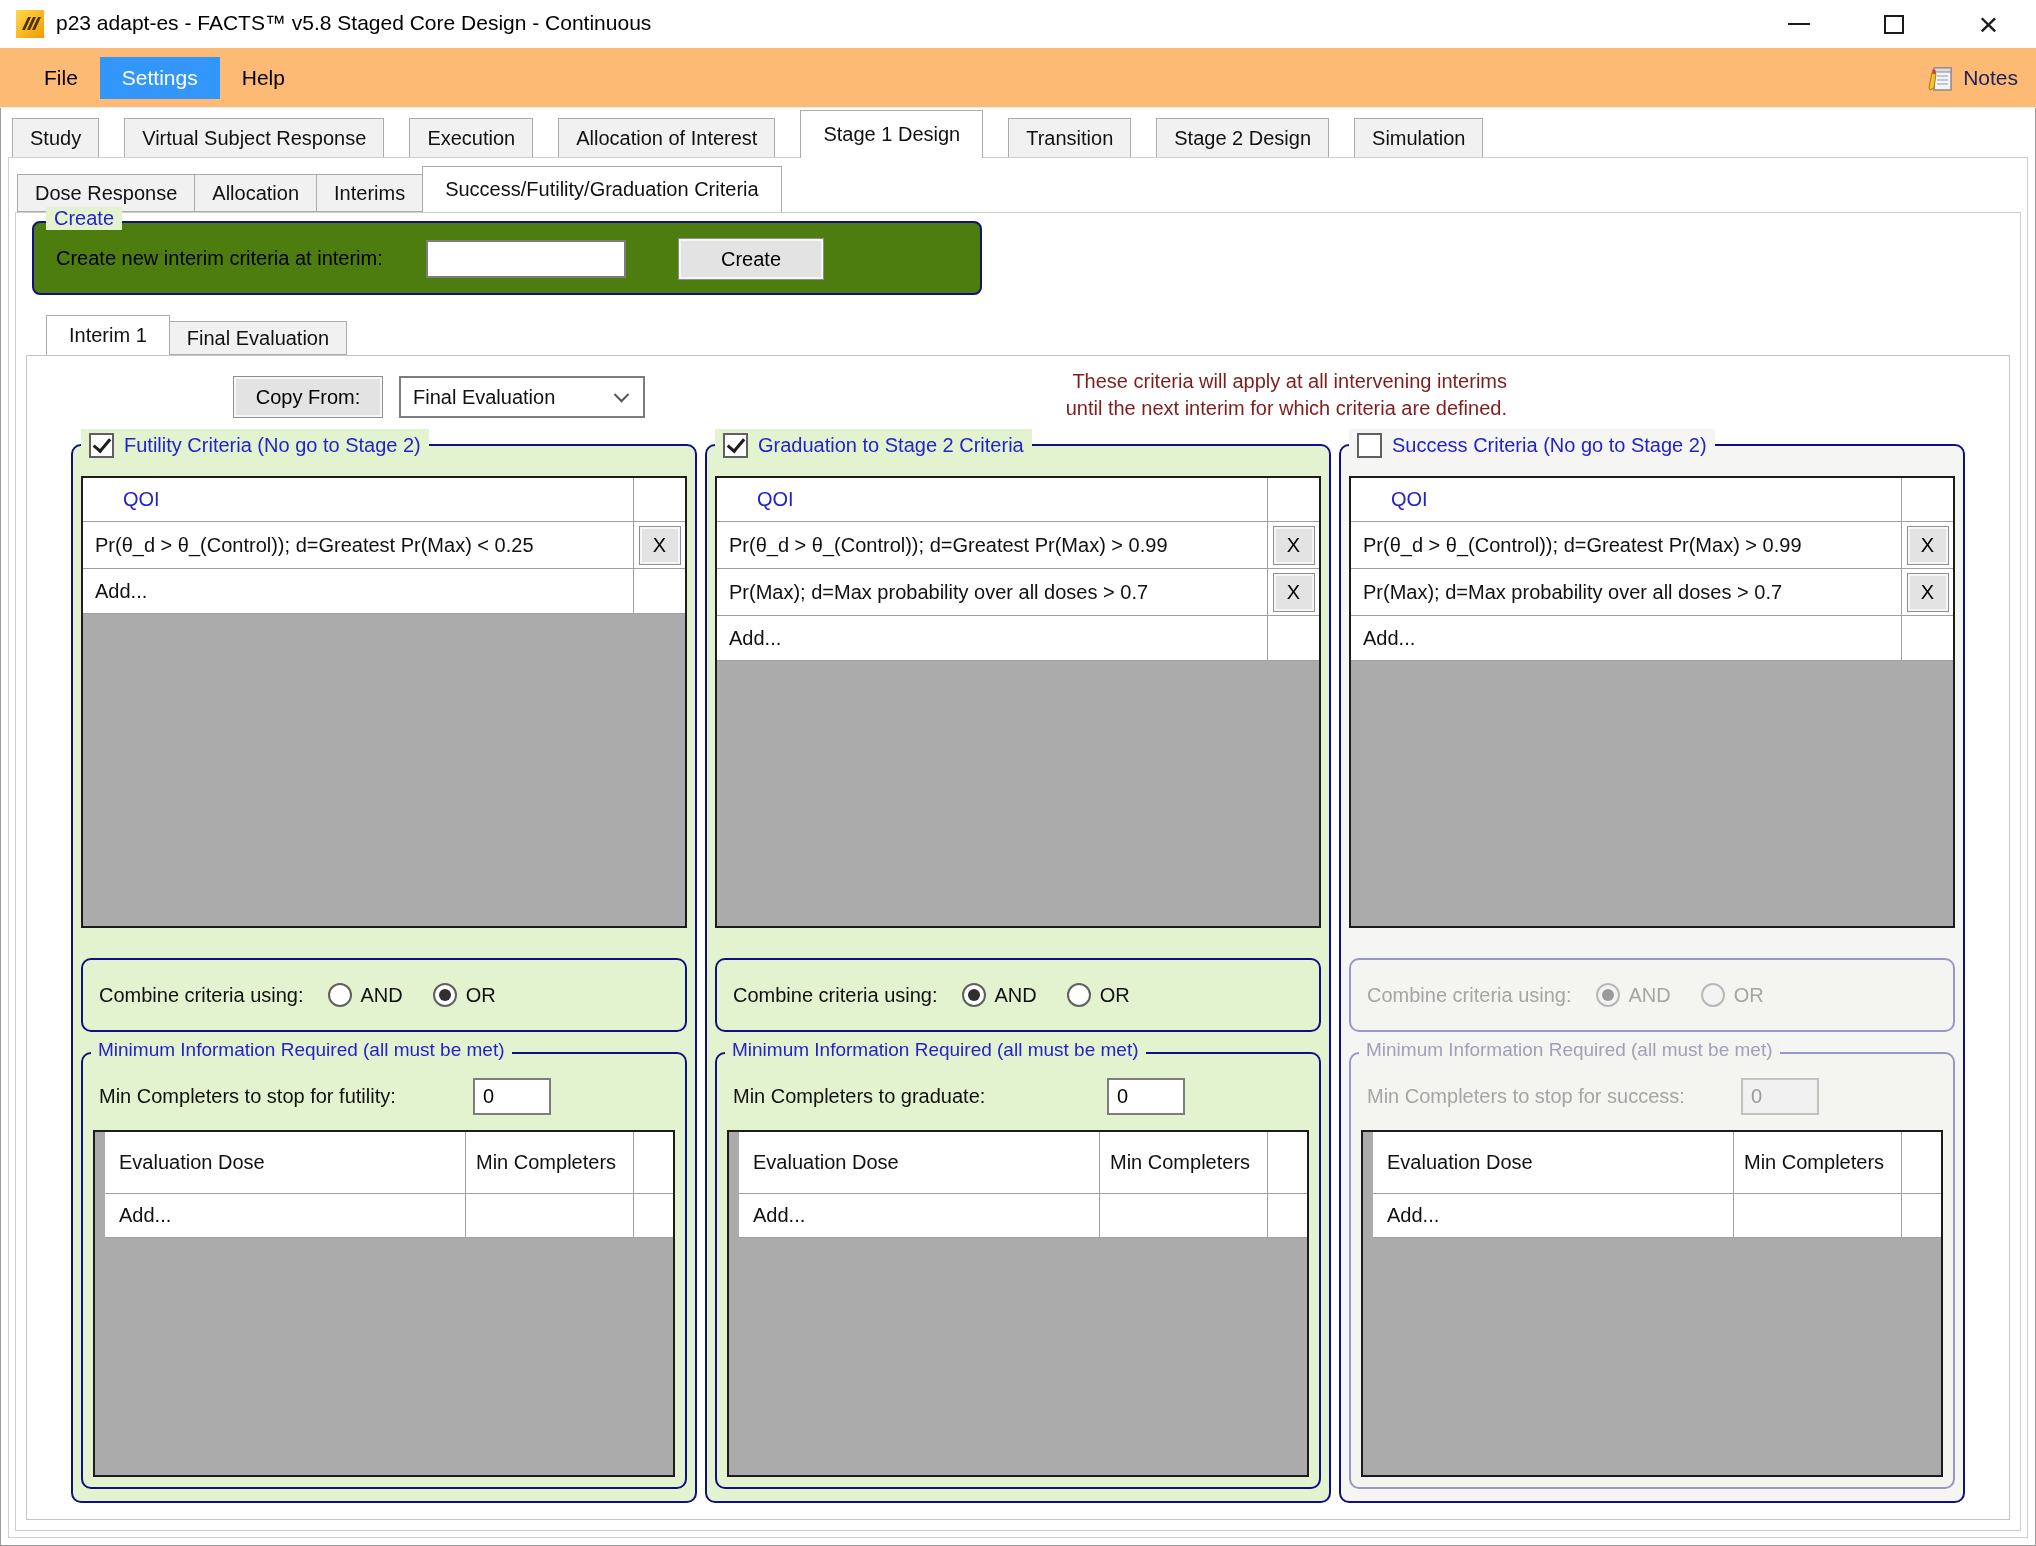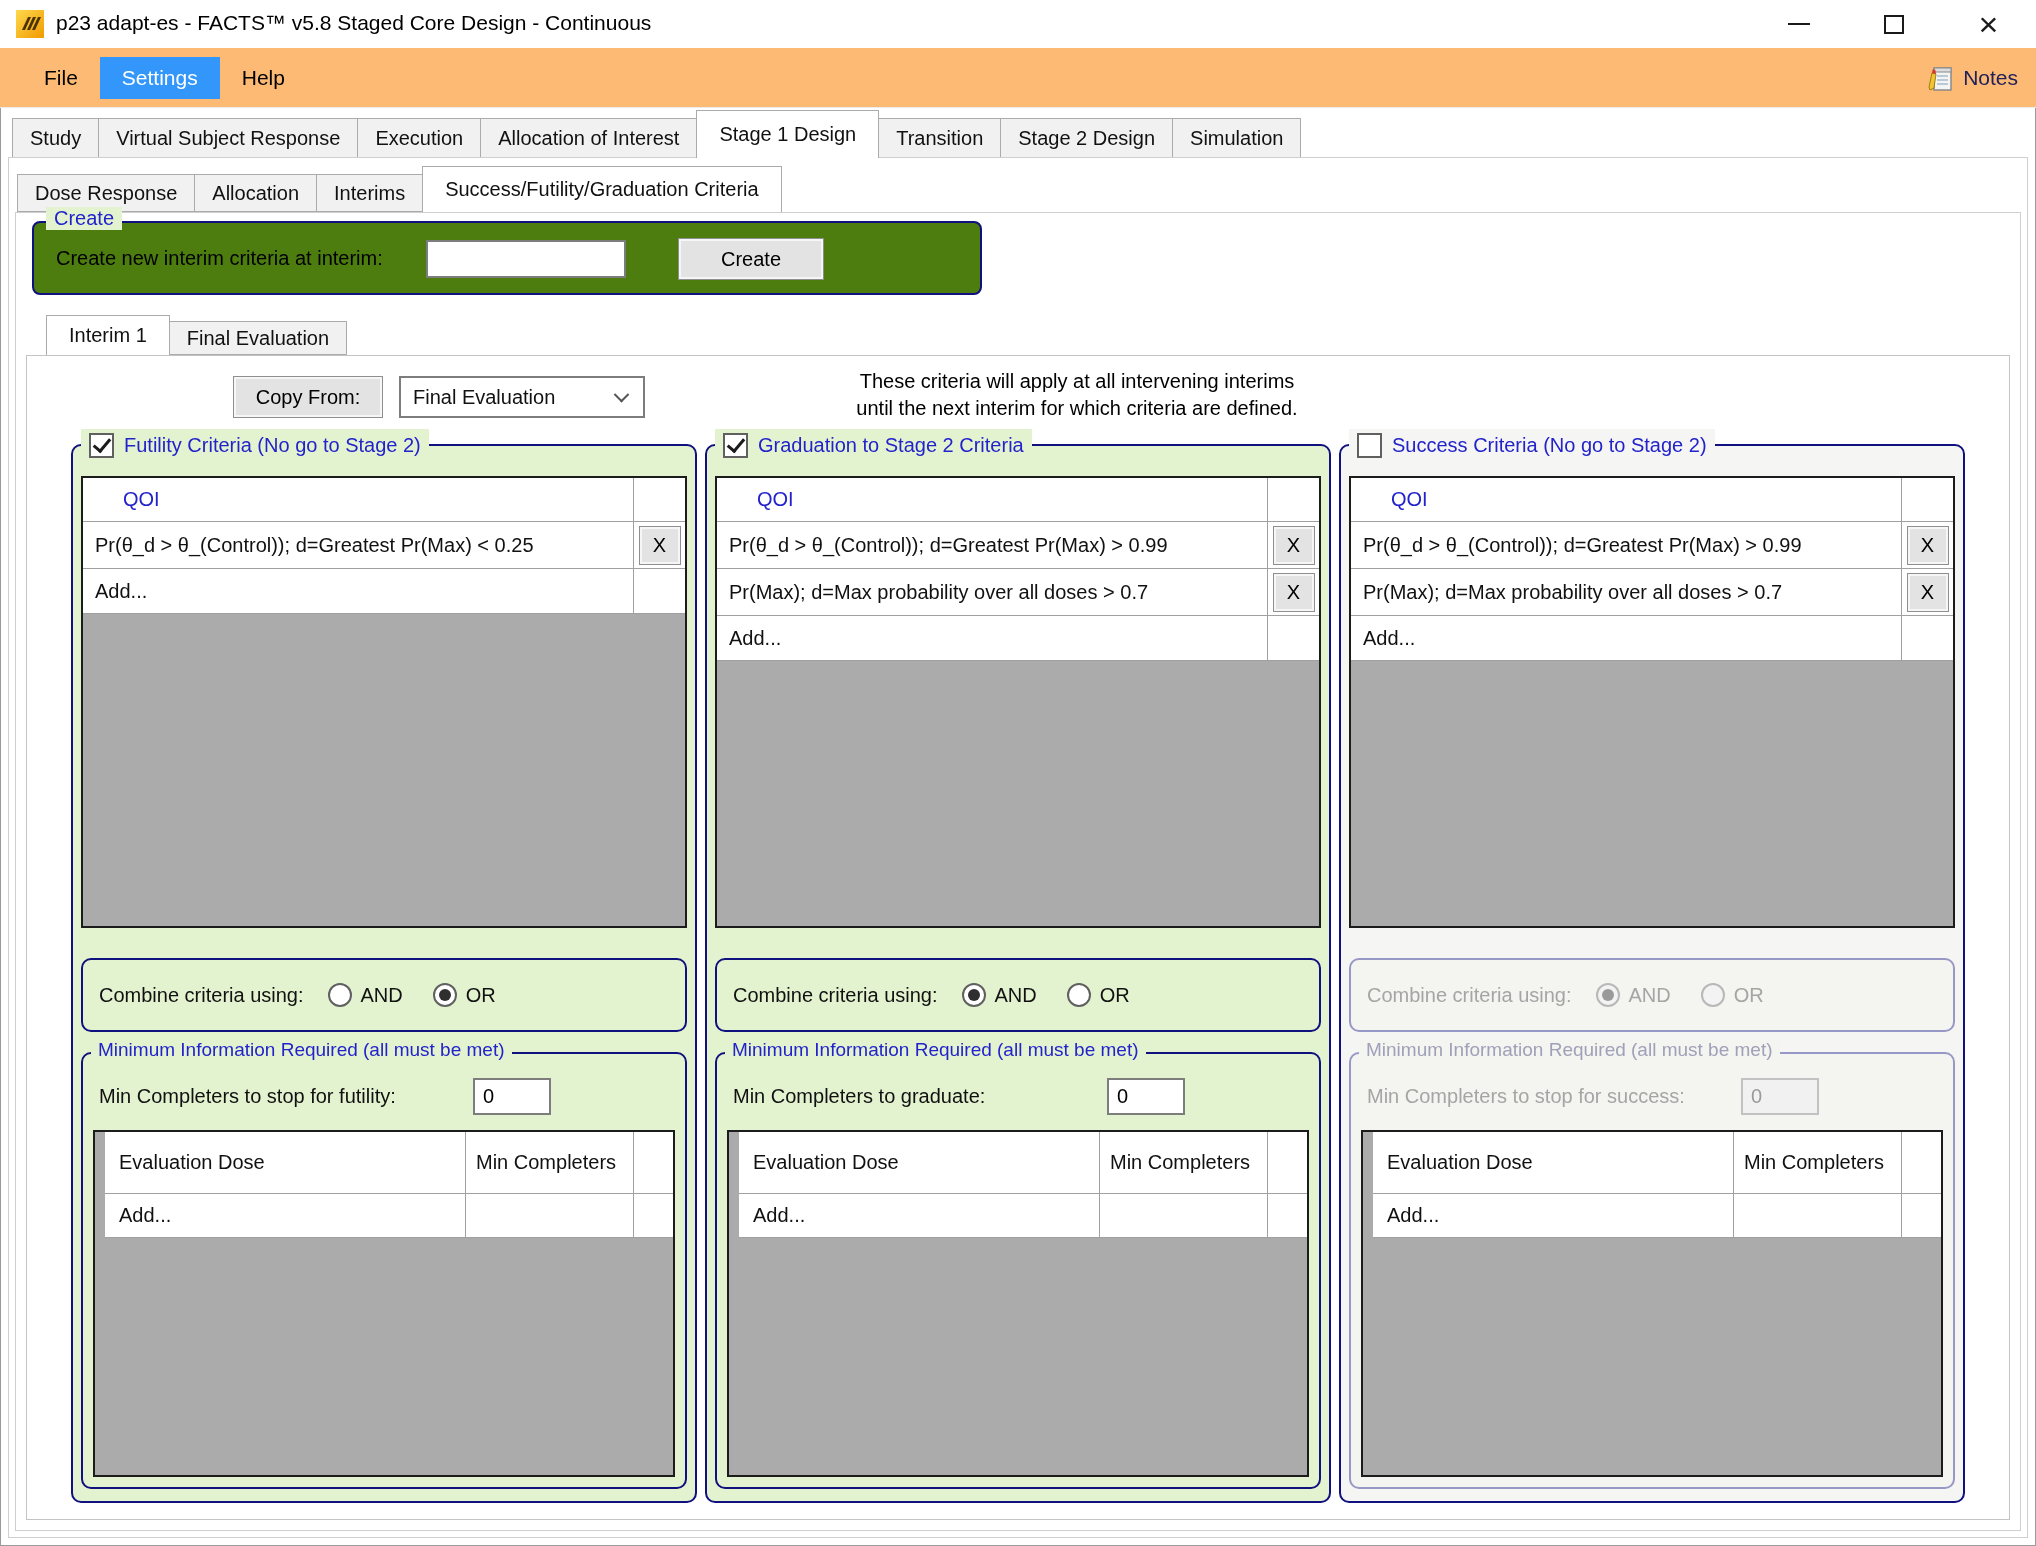--- a/index.html
+++ b/index.html
@@ -22,21 +22,21 @@
   .glyph-close { font-size:34px; line-height:30px; color:#1a1a1a; }
 
   
   .menubar { position:absolute; top:48px; left:0; right:0; height:60px; display:flex; align-items:center; padding-left:22px; border-bottom:1px solid #ececec; background:#fdba74; }
   .menu-item { font-size:21px; padding:9px 22px; color:#000; }
   .menu-item.active { background:#3296fb; color:#fff; }
   .notes-wrap { margin-left:auto; margin-right:18px; display:flex; align-items:center; gap:8px; }
   .notes-label { font-size:21px; color:#20205a; }
 
   
-  .main-tabs { position:absolute; top:112px; left:0; right:0; height:46px; display:flex; align-items:flex-end; padding-left:12px; }
+  .main-tabs { position:absolute; top:112px; left:0; right:0; height:46px; display:flex; align-items:flex-end; padding-left:12px;gap:26px; }
   .tab { height:40px; line-height:38px; padding:0 17px; font-size:20px; background:#f1f1f1; border:1px solid #ababab; margin-right:-1px; white-space:nowrap; }
   .tab.active { height:48px; line-height:46px; background:#fff; border-bottom:none; padding:0 22px; position:relative; z-index:3; }
 
   
   .page { position:absolute; left:8px; right:8px; top:157px; bottom:8px; border:1px solid #cfcfcf; background:#fff; }
   .sub-tabs { position:absolute; top:10px; left:8px; display:flex; align-items:flex-end; height:44px; }
   .sub-tabs .tab { height:38px; line-height:36px; }
   .sub-tabs .tab.active { height:46px; line-height:44px; }
   .subpage { position:absolute; left:6px; right:6px; top:54px; bottom:6px; border:1px solid #cfcfcf; background:#fff; }
 
@@ -51,21 +51,21 @@
   
   .interim-tabs { position:absolute; top:104px; left:30px; display:flex; align-items:flex-end; height:38px; }
   .interim-tabs .tab { height:34px; line-height:32px; }
   .interim-tabs .tab.active { height:40px; line-height:38px; }
   .interim-page { position:absolute; left:10px; right:10px; top:142px; bottom:10px; border:1px solid #c4c4c4; background:#fff; }
 
   .copyrow { position:absolute; top:18px; left:0; right:0; height:46px; }
   .copy-btn { position:absolute; left:206px; top:2px; width:150px; height:42px; }
   .dropdown { position:absolute; left:372px; top:2px; width:246px; height:42px; background:#fff; border:2px solid #7d7d7d; display:flex; align-items:center; padding-left:12px; font-size:20px; }
   .chev { width:11px; height:11px; border-right:2px solid #555; border-bottom:2px solid #555; transform:rotate(45deg) translate(-2px,-2px); margin-left:auto; margin-right:16px; }
-  .note-text { position:absolute; left:620px; width:860px; top:-6px; text-align:center; font-size:20px; line-height:27px; color:#000000; }
+  .note-text { position:absolute; left:620px; width:860px; top:-6px; text-align:right; font-size:20px; line-height:27px; color:#7f1d1d; }
 
   
   .columns { position:absolute; top:88px; left:44px; right:44px; bottom:16px; display:flex; gap:8px; }
   .panel { flex:1; position:relative; border:2px solid #10107e; border-radius:10px; background:#e4f3cf; }
   .panel.disabled { background:#f5f5f3; }
   .panel-legend { position:absolute; top:-17px; left:8px; background:inherit; padding:0 8px; display:flex; align-items:center; gap:10px; height:32px; z-index:2; }
   .panel-title { font-size:20px; color:#2323cb; white-space:nowrap; }
   .checkbox { width:25px; height:25px; background:#fff; border:2px solid #606060; position:relative; flex:none; }
   .checkbox.checked::after { content:""; position:absolute; left:6px; top:0px; width:7px; height:14px; border-right:3px solid #1b1b1b; border-bottom:3px solid #1b1b1b; transform:rotate(40deg); }
 

